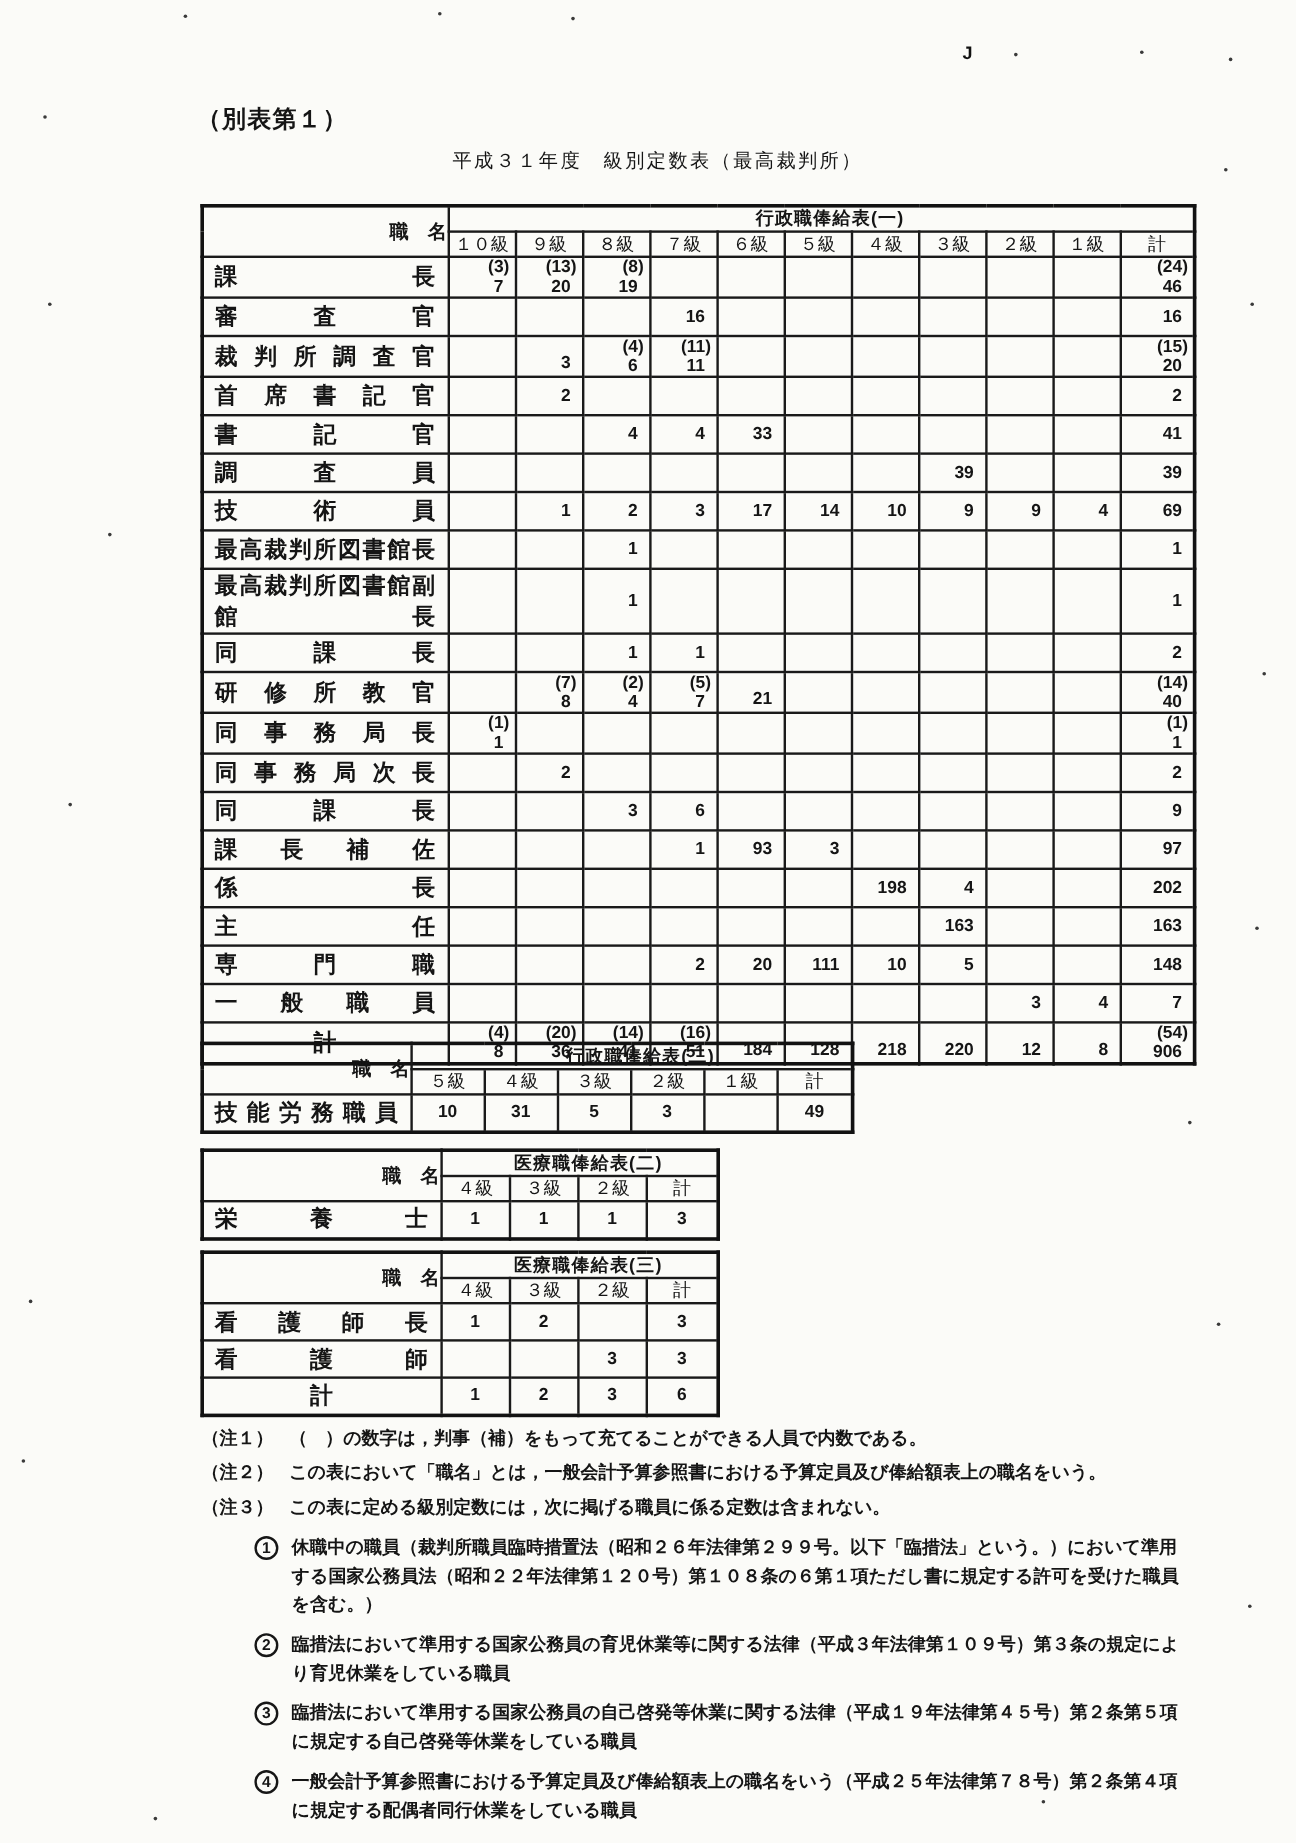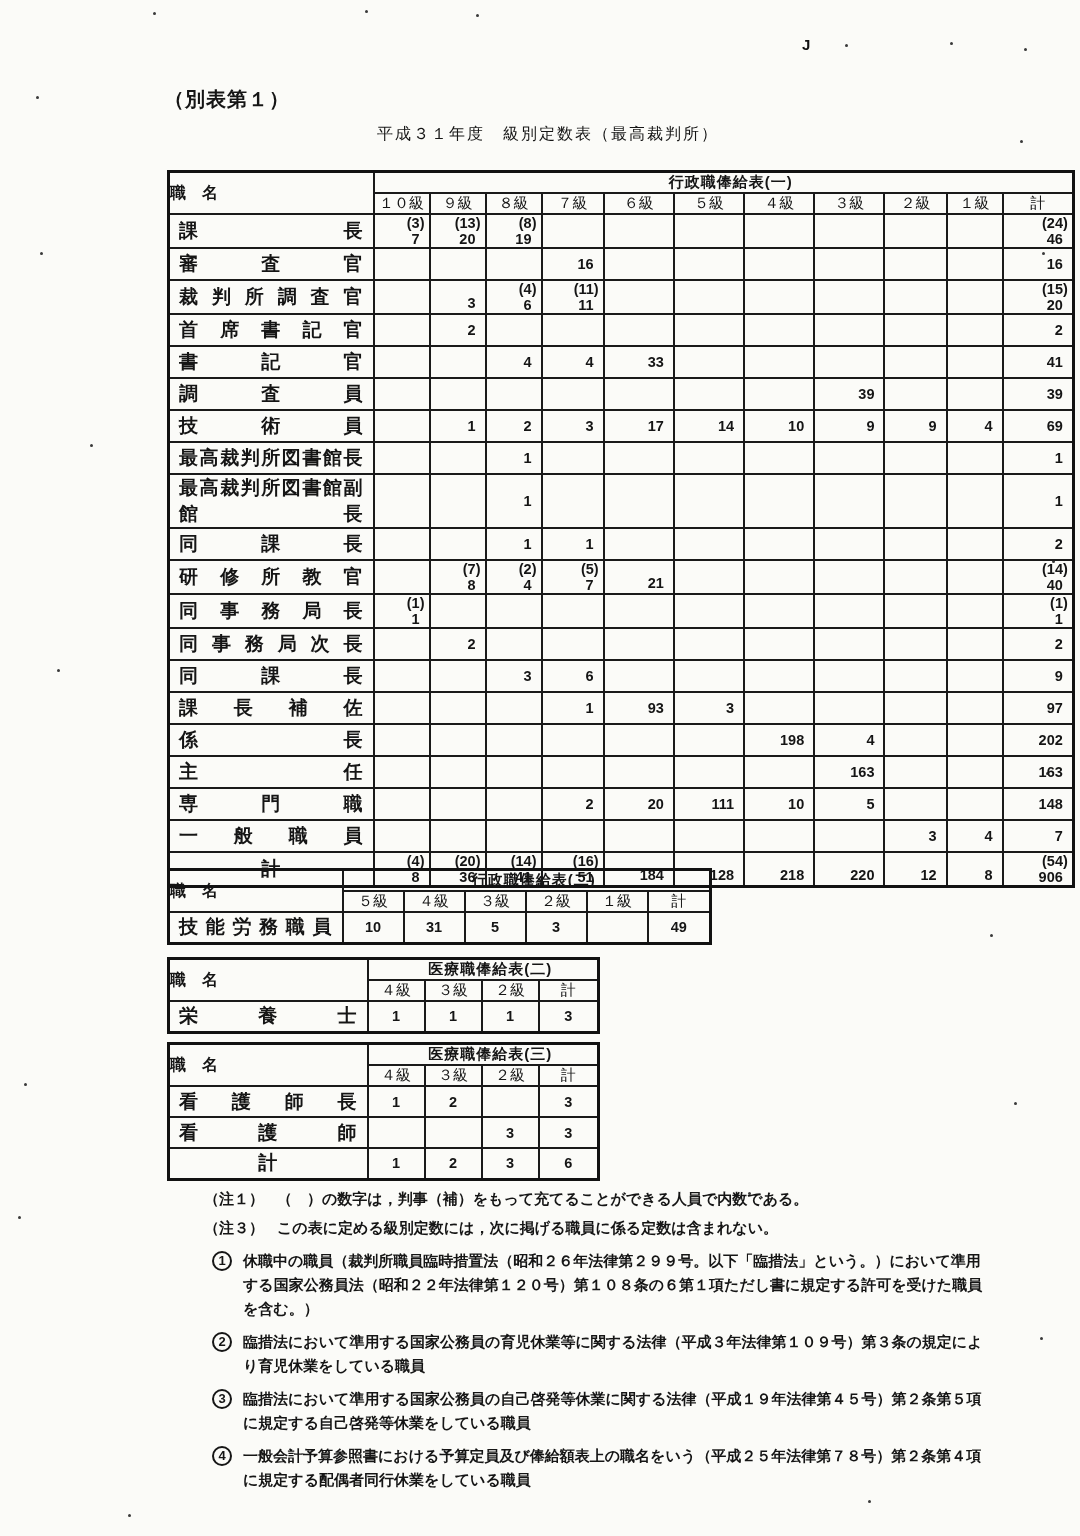--- a/index.html
+++ b/index.html
@@ -19,45 +19,45 @@
   
   .jt { position:absolute; border-collapse:collapse; table-layout:fixed; border:3px solid #121212; }
   .jt th,.jt td { border:2px solid #1a1a1a; padding:0; overflow:hidden; }
   #t0 { left:167px; top:170px; }
   #t1 { left:167px; top:868px; }
   #t2 { left:167px; top:957px; }
   #t3 { left:167px; top:1042px; }
 
   th.group { height:21px; font-size:15px; font-weight:700; text-align:center; letter-spacing:1px;padding-left:15px; }
   th.grade { height:18px; font-size:15px; font-weight:400; text-align:center; }
-  th.namehead { font-size:16px; font-weight:700; text-align:left; }
+  th.namehead { font-size:16px; font-weight:700; text-align:right; }
 
   #t0 tbody tr { height:32px; }
   #t0 tbody tr.tall { height:34px; }
   #t1 tbody tr, #t2 tbody tr, #t3 tbody tr { height:31px; }
 
   td.label {
     font-size:19px; padding:0 10px 0 9px;
     text-align:justify; text-align-last:justify; text-justify:inter-character;
     vertical-align:middle;
   }
   td.label.center { text-align:center; text-align-last:center; }
   td.num { font-size:14.5px; }
   #t0 td.num { text-align:right; }
   .t-sub td.num { text-align:center; }
-  #t0 td.num .single { padding-right:9px;margin-left:35px; }
+  #t0 td.num .single { padding-right:9px; }
   tr.tall td.num { vertical-align:bottom; }
   tr.tall td.num .single { padding-bottom:2px; }
   .paren { line-height:15px; padding-right:4px; }
   .val   { line-height:16px; padding-right:9px; }
 
   
   .notes { position:absolute; left:168px; top:1186px; width:840px; font-size:15px; }
   .nmain { display:flex; margin-bottom:4px; line-height:25px; }
-  .nlabel { flex:0 0 73px;margin-left:36px; }
+  .nlabel { flex:0 0 73px; }
   .ntext { flex:1; }
   .nsub { display:flex; margin:9px 0 9px 44px; }
   .ncircle {
     flex:0 0 20px; height:20px; border:2px solid #161616; border-radius:50%;
     font-size:13px; line-height:16px; text-align:center; margin-top:2px;
   }
   .nsubtext { margin-left:11px; width:748px; line-height:24px; }
 
   
   .speck { position:absolute; width:3px; height:3px; background:#3a3a3a; border-radius:50%; }
@@ -729,20 +729,24 @@
         </tr>
       </tbody>
     </table>
 
   <div class="notes" id="notes">
       <div class="nmain">
         <div class="nlabel">（注１）</div>
         <div class="ntext">（　）の数字は，判事（補）をもって充てることができる人員で内数である。</div>
       </div>
       <div class="nmain">
+        <div class="nlabel">（注２）</div>
+        <div class="ntext">この表において「職名」とは，一般会計予算参照書における予算定員及び俸給額表上の職名をいう。</div>
+      </div>
+      <div class="nmain">
         <div class="nlabel">（注３）</div>
         <div class="ntext">この表に定める級別定数には，次に掲げる職員に係る定数は含まれない。</div>
       </div>
       <div class="nsub">
         <div class="ncircle">1</div>
         <div class="nsubtext">休職中の職員（裁判所職員臨時措置法（昭和２６年法律第２９９号。以下「臨措法」という。）において準用する国家公務員法（昭和２２年法律第１２０号）第１０８条の６第１項ただし書に規定する許可を受けた職員を含む。）</div>
       </div>
       <div class="nsub">
         <div class="ncircle">2</div>
         <div class="nsubtext">臨措法において準用する国家公務員の育児休業等に関する法律（平成３年法律第１０９号）第３条の規定により育児休業をしている職員</div>

